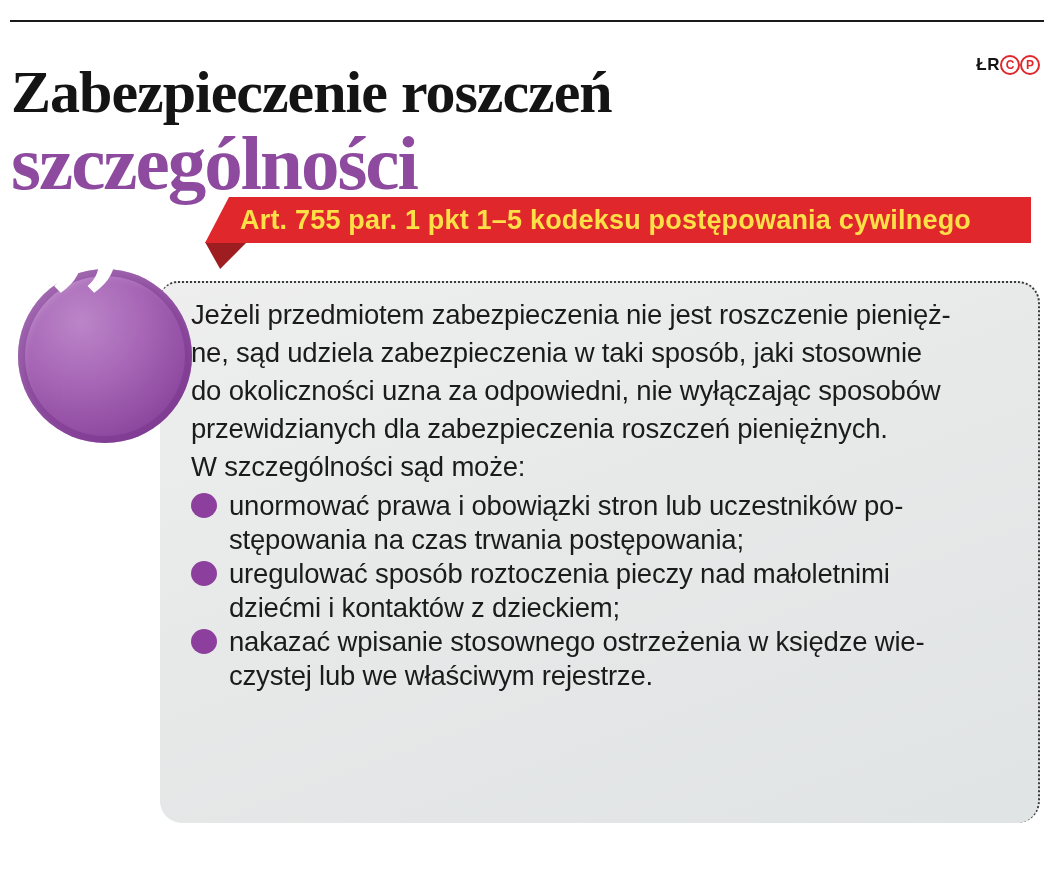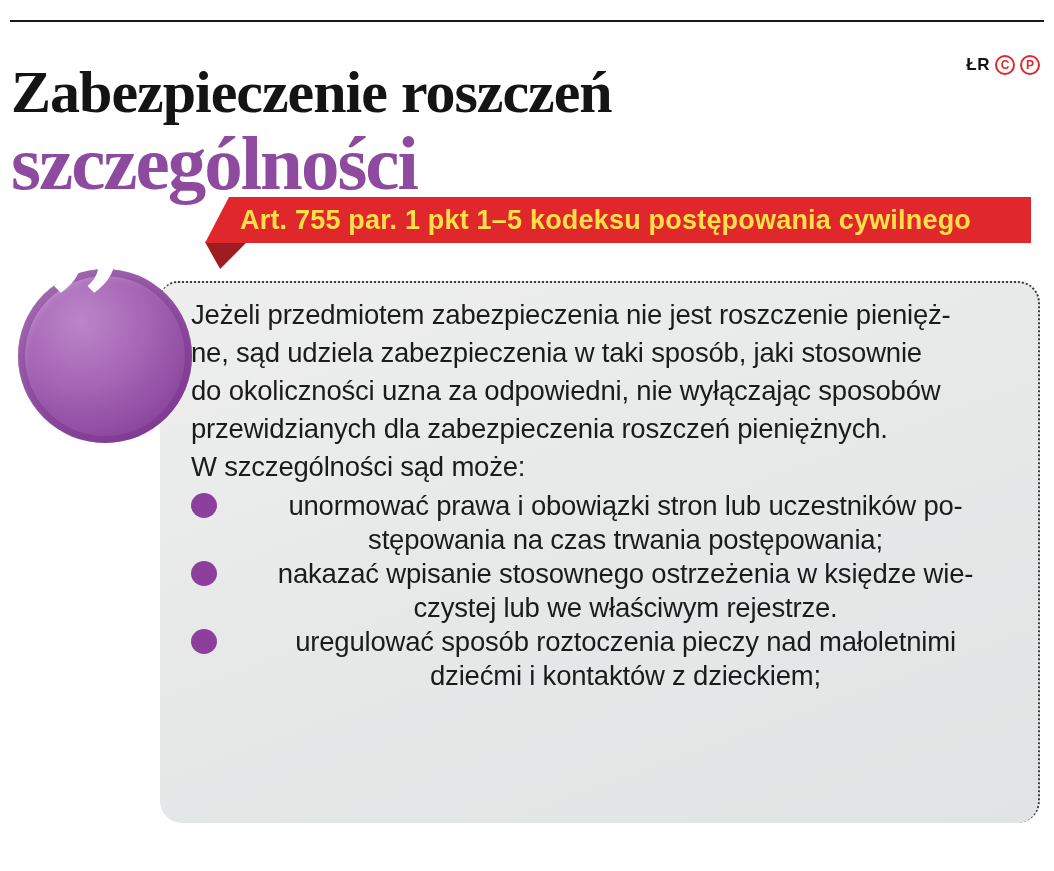--- a/index.html
+++ b/index.html
@@ -4,21 +4,21 @@
 <style>
   html,body { margin:0; padding:0; }
   body {
     width:1054px; height:871px; position:relative; overflow:hidden;
     background:#ffffff; font-family:"Liberation Sans", sans-serif;
   }
 
   .top-rule { position:absolute; left:10px; top:20px; width:1034px; height:2px; background:#1a1a1a; }
 
   
-  .credit { position:absolute; top:55px; right:14px; display:flex; align-items:flex-end; gap:5px; }
+  .credit { position:absolute; top:55px; right:14px; display:flex; align-items:flex-end; }
   .credit-label { font-size:17px; font-weight:bold; color:#141414; letter-spacing:0.5px; }
   .mark-icon {
     width:16px; height:16px; border:2.5px solid #e0272b; border-radius:50%;
     color:#e0272b; font-weight:bold; font-size:12px; line-height:16px;
     display:flex; align-items:center; justify-content:center; background:#fff;
   }
 
   
   .title { position:absolute; left:11px; top:40px; font-family:"Liberation Serif", serif; font-weight:bold; }
   .title-l1 { display:block; font-size:60px; line-height:1.05; color:#141414; letter-spacing:-1px; }
@@ -44,21 +44,21 @@
     position:absolute; left:160px; top:281px; width:880px; height:542px; z-index:1;
     box-sizing:border-box; padding:13px 16px 0 31px;
     background:linear-gradient(160deg, #eeeeee 0%, #e7e9e9 45%, #e1e4e4 100%);
     border-top:2px dotted #3c3c3c; border-right:2px dotted #3c3c3c;
     border-radius:18px 22px 22px 22px;
   }
   .intro {
     margin:0; font-size:27.5px; line-height:38px; color:#1b1b1b;
     letter-spacing:-0.2px; white-space:nowrap;
   }
-  .qlist { list-style:none; margin:3px 0 0 0; padding:0;text-align:center; }
+  .qlist { list-style:none; margin:3px 0 0 0; padding:0; }
   .qitem {
     position:relative; padding-left:38px; margin:0;
     font-size:27.5px; line-height:34px; color:#1b1b1b;
     letter-spacing:-0.2px; white-space:nowrap;
   }
   .bullet {
     position:absolute; left:0; top:4px; width:26px; height:25px;
     border-radius:50%; background:#8d3f9d;
   }
 
@@ -93,20 +93,20 @@
 
 <div class="ribbon">
   <span class="ribbon-text">Art. 755 par. 1 pkt 1–5 kodeksu postępowania cywilnego</span>
 </div>
 <div class="ribbon-fold"></div>
 
 <section class="quote-box">
   <p class="intro">Jeżeli przedmiotem zabezpieczenia nie jest roszczenie pienięż-<br>ne, sąd udziela zabezpieczenia w taki sposób, jaki stosownie<br>do okoliczności uzna za odpowiedni, nie wyłączając sposobów<br>przewidzianych dla zabezpieczenia roszczeń pieniężnych.<br>W szczególności sąd może:</p>
   <ul class="qlist">
       <li class="qitem"><span class="bullet"></span>unormować prawa i obowiązki stron lub uczestników po-<br>stępowania na czas trwania postępowania;</li>
+      <li class="qitem"><span class="bullet"></span>uregulować sposób roztoczenia pieczy nad małoletnimi<br>dziećmi i kontaktów z dzieckiem;</li>
       <li class="qitem"><span class="bullet"></span>nakazać wpisanie stosownego ostrzeżenia w księdze wie-<br>czystej lub we właściwym rejestrze.</li>
-      <li class="qitem"><span class="bullet"></span>uregulować sposób roztoczenia pieczy nad małoletnimi<br>dziećmi i kontaktów z dzieckiem;</li>
     </ul>
 </section>
 
 <div class="quote-circle">
   <span class="quote-glyph">”</span>
 </div>
 
 </body></html>

